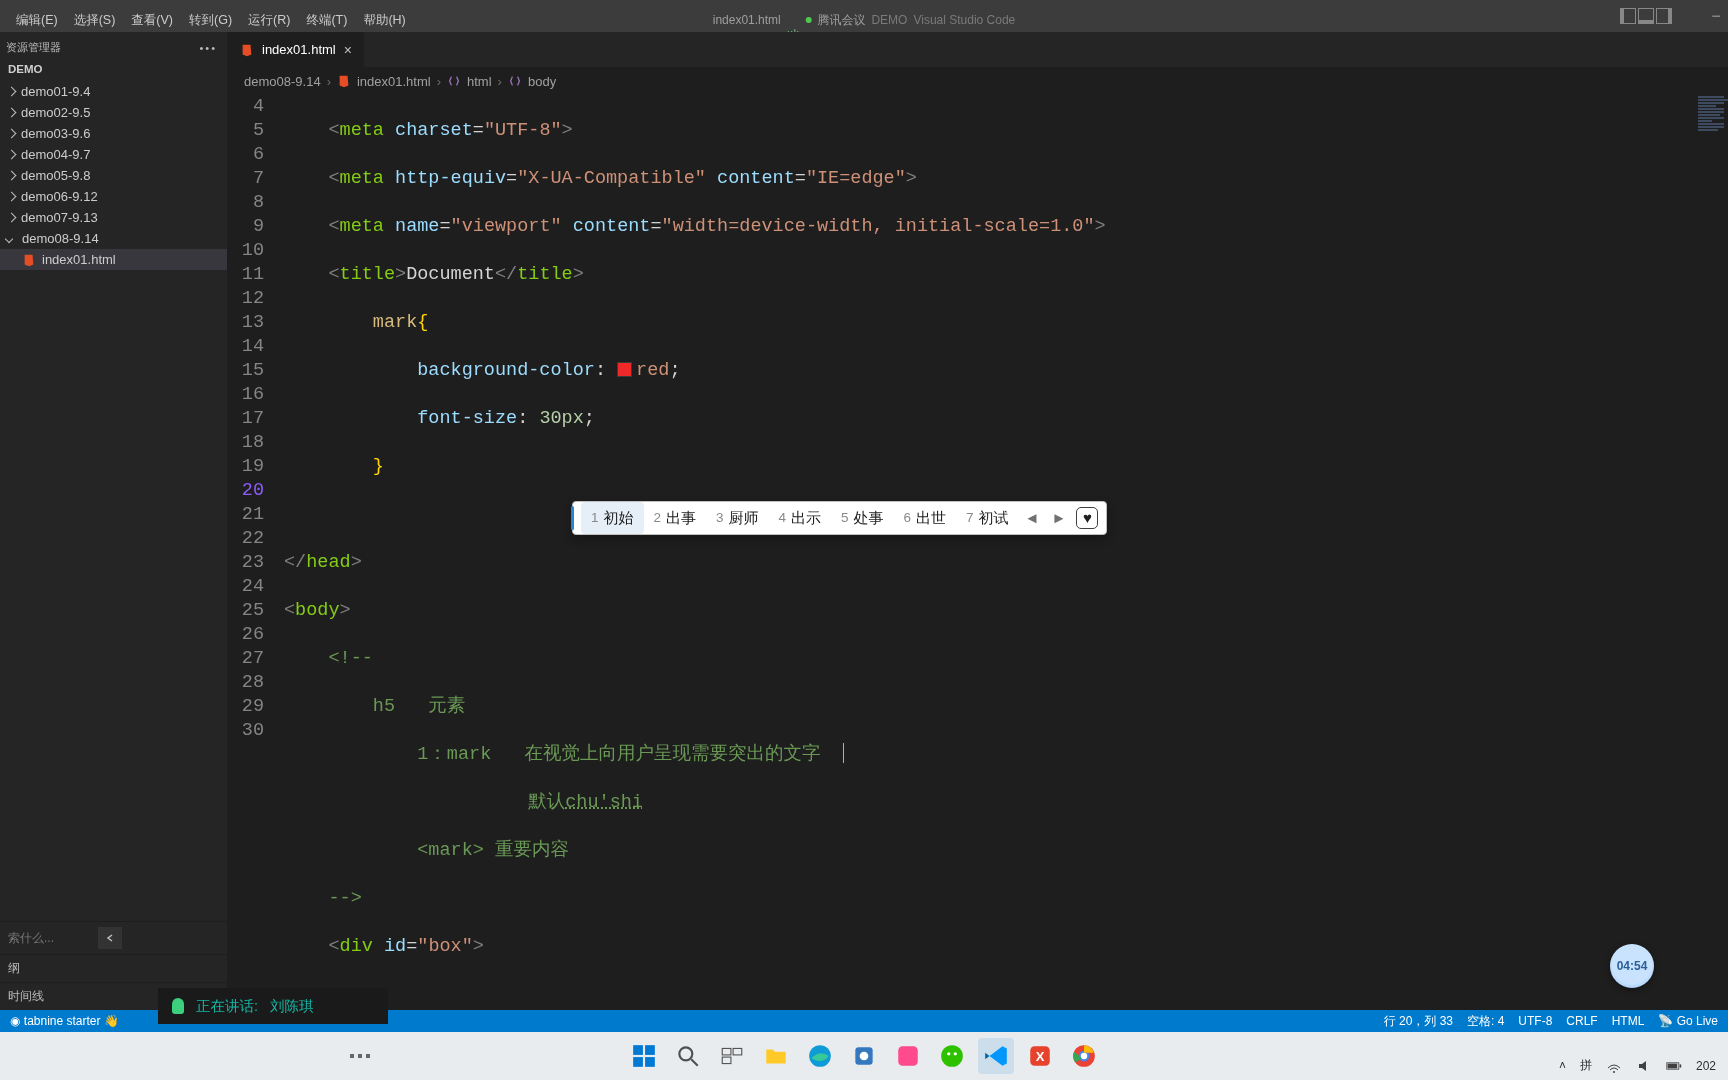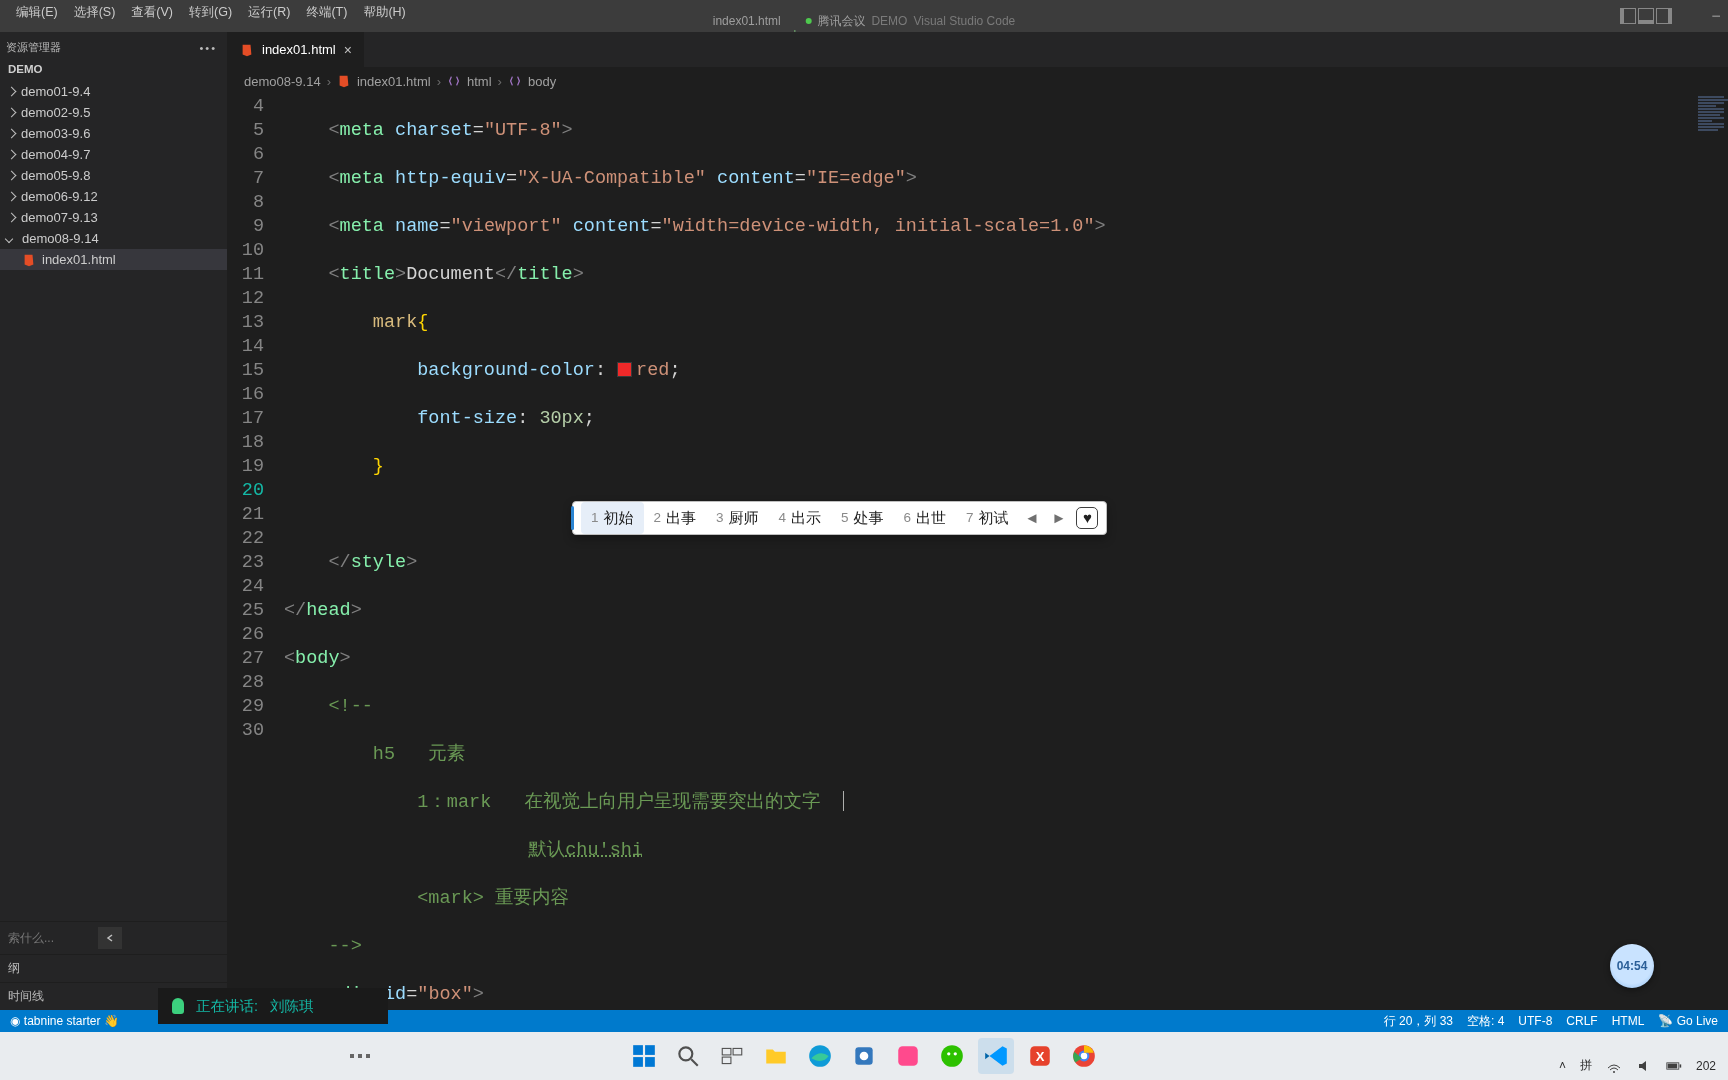--- a/index.html
+++ b/index.html
@@ -1,18 +1,18 @@
 <!DOCTYPE html>
 <html><head>
 <meta charset="utf-8">
 <style>
   * { margin: 0; padding: 0; box-sizing: border-box; }
   html, body { width: 100%; height: 100%; background: #1e1e1e; color: #cccccc; font-family: "Segoe UI", "Microsoft YaHei", sans-serif; font-size: 13px; overflow: hidden; }
   
-  .titlebar { position: absolute; top: 0; left: 0; right: 0; height: 40px; background: #3c3c3c; display: flex; }
+  .titlebar { position: absolute; top: 0; left: 0; right: 0; height: 40px; background: #3c3c3c; display: flex; align-items: center; }
   .menu { display: flex; padding-left: 8px; gap: 0; }
   .menu-item { padding: 4px 8px; font-size: 12.5px; color: #cccccc; cursor: default; }
   .title-center { position: absolute; left: 50%; transform: translateX(-50%); display: flex; align-items: center; gap: 6px; font-size: 12px; color: #9e9e9e; }
   .sig-dot { display: inline-block; width: 6px; height: 6px; border-radius: 50%; background: #4ec94e; }
   .win-btns { position: absolute; right: 6px; top: 0; height: 32px; display: flex; align-items: center; gap: 10px; }
   .layout-icons { display: flex; gap: 2px; margin-right: 12px; }
   .layout-icons .li { width: 16px; height: 16px; border: 1px solid #888; display: inline-block; }
   
   .sidebar { position: absolute; top: 32px; left: 0; width: 228px; bottom: 22px; background: #252526; border-right: 1px solid #1e1e1e; }
   .explorer-hdr { padding: 8px 10px 4px 6px; font-size: 11px; color: #b9b9b9; display: flex; justify-content: space-between; align-items: center; }
@@ -33,24 +33,24 @@
   .tabbar { height: 35px; background: #252526; display: flex; align-items: flex-end; }
   .tab { height: 35px; background: #1e1e1e; padding: 0 12px; display: flex; align-items: center; gap: 8px; font-size: 13px; color: #ffffff; border-right: 1px solid #252526; }
   .tab svg { width: 14px; height: 14px; }
   .tab .close { font-size: 14px; color: #c0c0c0; }
   .breadcrumb { height: 28px; display: flex; align-items: center; padding-left: 16px; font-size: 13px; color: #a0a0a0; gap: 6px; }
   .breadcrumb .sep { color: #6a6a6a; }
   .bc-icon { width: 14px; height: 14px; }
   .editor { position: absolute; top: 63px; left: 0; right: 0; bottom: 0; display: flex; font-family: Consolas, "Courier New", monospace; font-size: 18.5px; line-height: 24px; }
   .gutter { width: 56px; text-align: right; padding-right: 20px; color: #858585; user-select: none; }
   .gutter .ln { height: 24px; }
-  .gutter .ln.cur { color: #14b8a6; }
+  .gutter .ln.cur { color: #8b5cf6; }
   .code { flex: 1; position: relative; white-space: pre; color: #d4d4d4; }
   .code .row { height: 24px; }
-  .c-tag { color: #86efac; }
+  .c-tag { color: #84cc16; }
   .c-attr { color: #9cdcfe; }
   .c-str { color: #ce9178; }
   .c-sel { color: #d7ba7d; }
   .c-br { color: #ffd602; }
   .c-cmt { color: #6a9955; }
   .c-txt { color: #d4d4d4; }
   .c-gray { color: #808080; }
   .color-swatch { display: inline-block; width: 15px; height: 15px; background: #ef2929; border: 1px solid #3a3a3a; vertical-align: -2px; margin-right: 4px; }
   .minimap { position: absolute; right: 0; top: 0; bottom: 0; width: 32px; background: #1e1e1e; }
   .mini-block { width: 26px; height: 2px; margin: 1px 2px; background: #3d4a60; }
@@ -263,21 +263,20 @@
     <div class="code">
 <div class="row">    <span class="c-gray">&lt;</span><span class="c-tag">meta</span> <span class="c-attr">charset</span><span class="c-txt">=</span><span class="c-str">"UTF-8"</span><span class="c-gray">&gt;</span></div>
 <div class="row">    <span class="c-gray">&lt;</span><span class="c-tag">meta</span> <span class="c-attr">http-equiv</span><span class="c-txt">=</span><span class="c-str">"X-UA-Compatible"</span> <span class="c-attr">content</span><span class="c-txt">=</span><span class="c-str">"IE=edge"</span><span class="c-gray">&gt;</span></div>
 <div class="row">    <span class="c-gray">&lt;</span><span class="c-tag">meta</span> <span class="c-attr">name</span><span class="c-txt">=</span><span class="c-str">"viewport"</span> <span class="c-attr">content</span><span class="c-txt">=</span><span class="c-str">"width=device-width, initial-scale=1.0"</span><span class="c-gray">&gt;</span></div>
 <div class="row">    <span class="c-gray">&lt;</span><span class="c-tag">title</span><span class="c-gray">&gt;</span><span class="c-txt">Document</span><span class="c-gray">&lt;/</span><span class="c-tag">title</span><span class="c-gray">&gt;</span></div>
 <div class="row">        <span class="c-sel">mark</span><span class="c-br">{</span></div>
 <div class="row">            <span class="c-attr">background-color</span><span class="c-txt">: </span><span class="color-swatch"></span><span class="c-str">red</span><span class="c-txt">;</span></div>
 <div class="row">            <span class="c-attr">font-size</span><span class="c-txt">: </span><span style="color:#b5cea8;">30px</span><span class="c-txt">;</span></div>
 <div class="row">        <span class="c-br">}</span></div>
 <div class="row"> </div>
-<div class="row">    <span class="c-gray">&lt;/</span><span class="c-tag">style</span><span class="c-gray">&gt;</span></div>
 <div class="row"><span class="c-gray">&lt;/</span><span class="c-tag">head</span><span class="c-gray">&gt;</span></div>
 <div class="row"><span class="c-gray">&lt;</span><span class="c-tag">body</span><span class="c-gray">&gt;</span></div>
 <div class="row">    <span class="c-cmt">&lt;!--</span></div>
 <div class="row">        <span class="c-cmt">h5</span>   <span class="c-cmt">元素</span></div>
 <div class="row">            <span class="c-cmt">1：mark</span>   <span class="c-cmt">在视觉上向用户呈现需要突出的文字</span>  <span class="caret"></span></div>
 <div class="row">                      <span class="c-cmt">默认</span><span class="c-cmt" style="text-decoration: underline dotted;">chu'shi</span></div>
 <div class="row">            <span class="c-cmt">&lt;<span>mark</span>&gt; <span>重要内容</span></span></div>
 <div class="row">    <span class="c-cmt">--&gt;</span></div>
 <div class="row">    <span class="c-gray">&lt;</span><span class="c-tag">div</span> <span class="c-attr">id</span><span class="c-txt">=</span><span class="c-str">"box"</span><span class="c-gray">&gt;</span></div>
 <div class="row"> </div>

